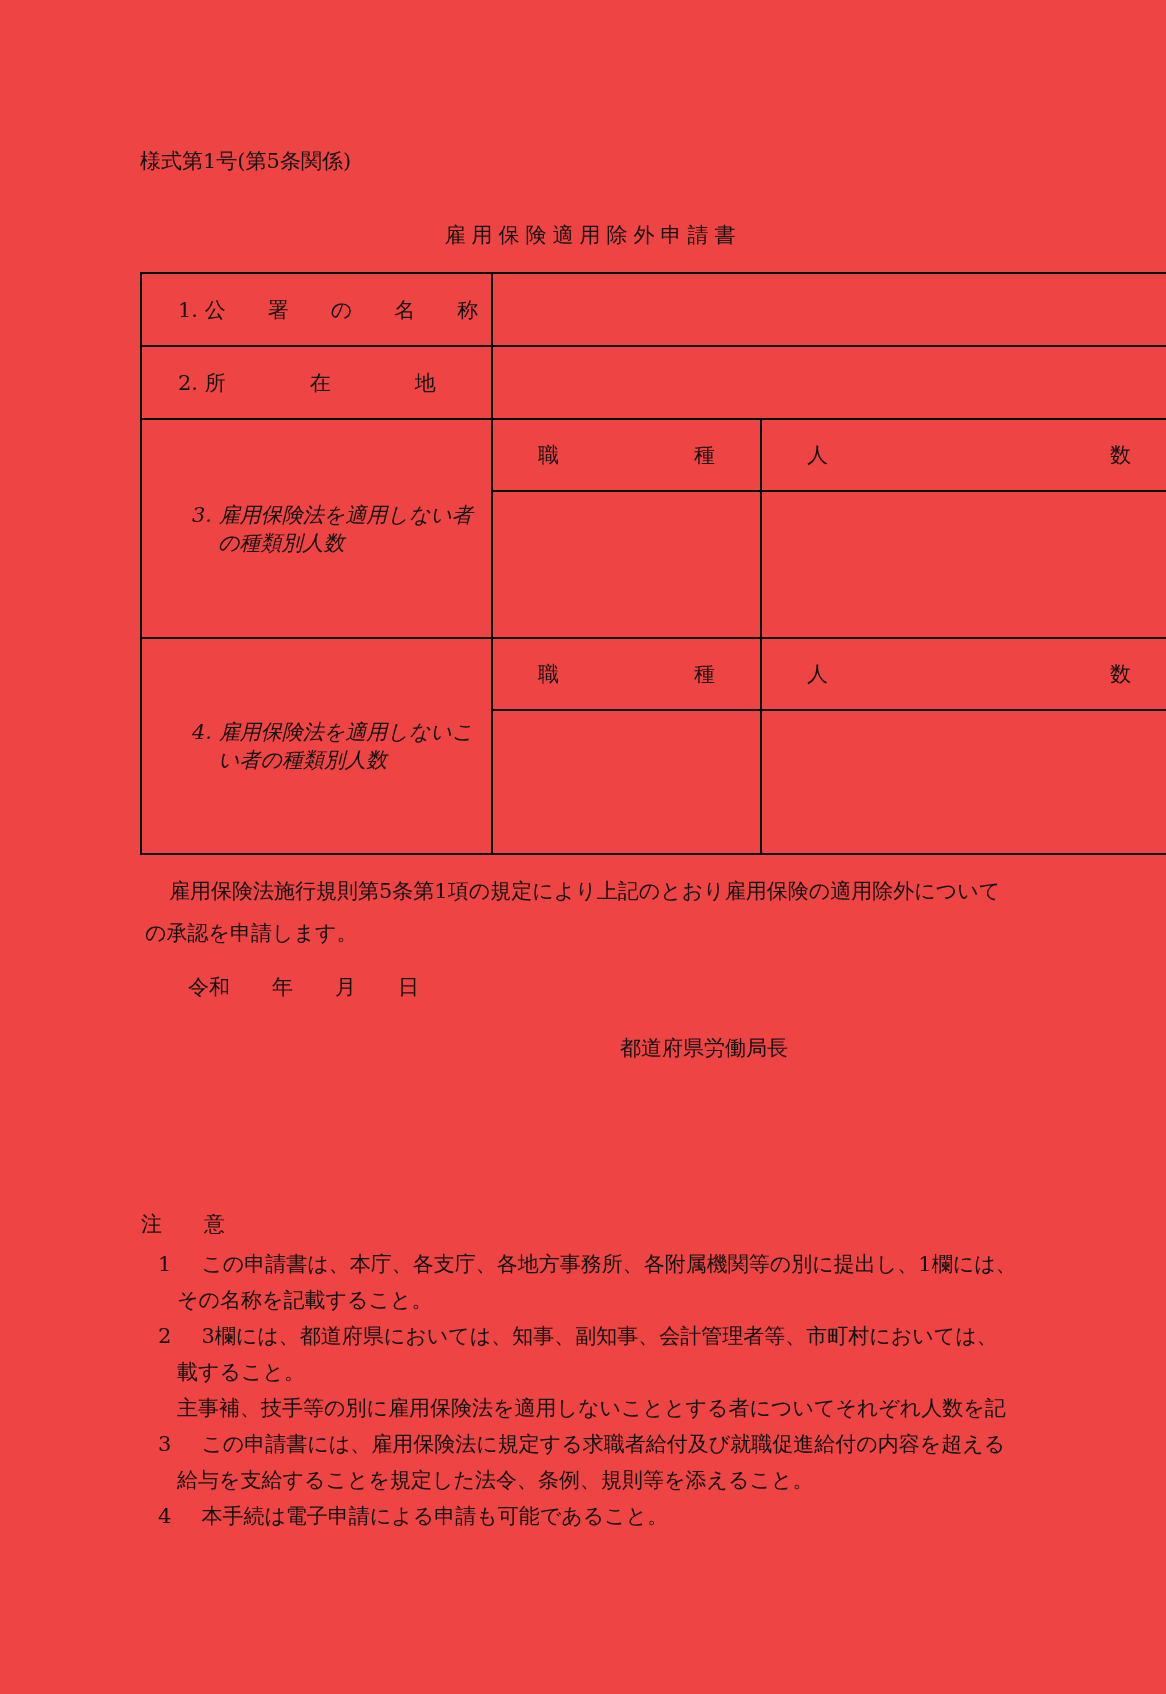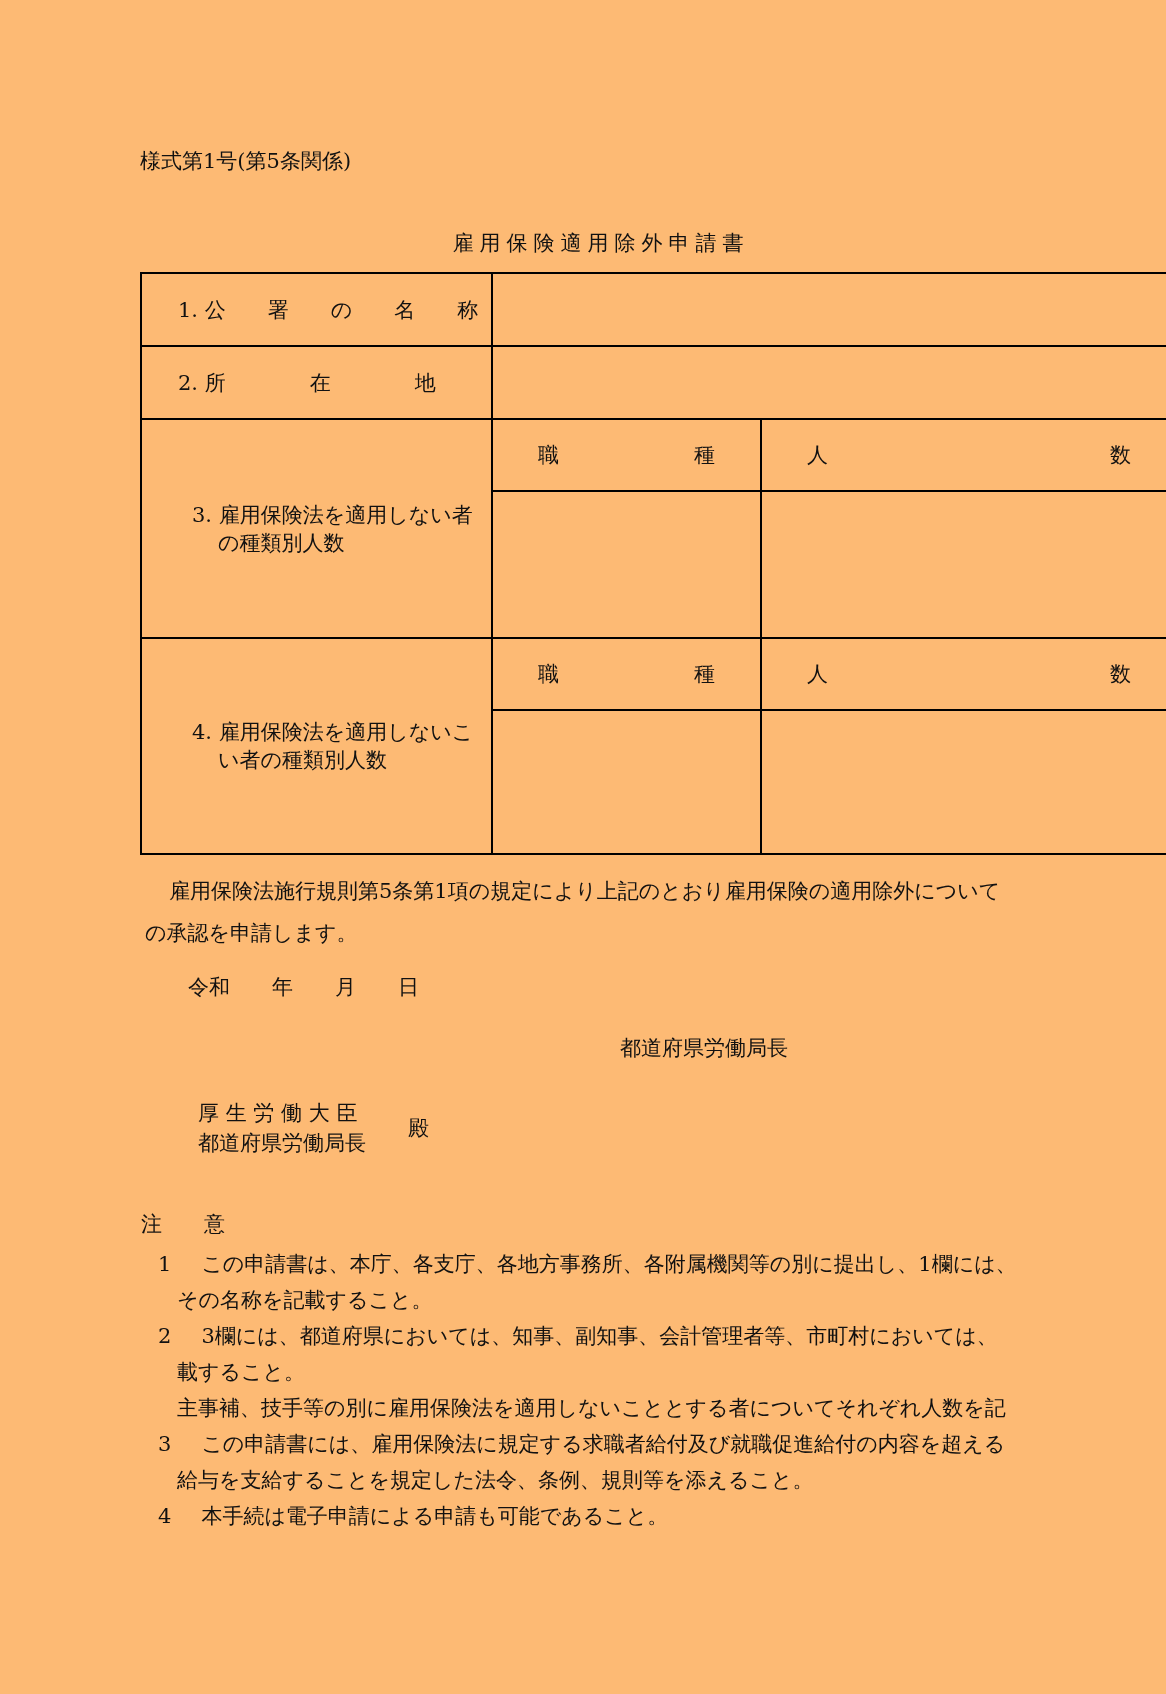--- a/index.html
+++ b/index.html
@@ -1,37 +1,37 @@
 <!DOCTYPE html>
 <html><head>
 <meta charset="utf-8">
 <style>
   html,body { margin:0; padding:0; }
   .page {
     position: relative;
     width: 1166px;
     height: 1694px;
-    background: #fdba74;
+    background: #ef4444;
     color: #111;
     font-family: "DejaVu Serif", "Liberation Serif", serif;
     font-size: 21px;
     overflow: hidden;
   }
   .form-number {
     position: absolute;
     left: 140px;
     top: 146px;
     line-height: 30px;
   }
   .doc-title {
     position: absolute;
     left: 140px;
     top: 212px;
     width: 890px;
-    margin: 16px;
+    margin: 8px;
     font-size: 21px;
     font-weight: normal;
     text-align: center;
     letter-spacing: 6px;
     line-height: 30px;
   }
   
   .main-table {
     position: absolute;
     left: 140px;
@@ -51,21 +51,21 @@
   .label-cell {
     width: 351px;
     box-sizing: border-box;
     border-right: 2px solid #000;
     display: flex;
     flex-direction: column;
     justify-content: center;
     line-height: 28px;
   }
   .lc-12 { padding-left: 36px; }
-  .lc-34 { padding-left: 50px; }
+  .lc-34 { padding-left: 50px; font-style: italic; }
   .label-line.indent { padding-left: 26px; }
   .value-cell { flex: 1; }
   .sub-table { flex: 1; display: flex; flex-direction: column; }
   .sub-row { display: flex; box-sizing: border-box; }
   .sub-head { height: 72px; border-bottom: 2px solid #000; }
   .sub-body { flex: 1; }
   .sub-cell { box-sizing: border-box; }
   .sub-cell.occ {
     width: 269px;
     border-right: 2px solid #000;
@@ -192,27 +192,20 @@
 
   <div class="declaration">
     <div class="decl-line decl-first">雇用保険法施行規則第5条第1項の規定により上記のとおり雇用保険の適用除外について</div>
     <div class="decl-line">の承認を申請します。</div>
   </div>
 
   <div class="date-line">令和　　年　　月　　日</div>
 
   <div class="applicant">都道府県労働局長</div>
 
-  <div class="addressee">
-    <div class="addr-lines">
-      <div>厚 生 労 働 大 臣</div>
-      <div>都道府県労働局長</div>
-    </div>
-    <div class="honorific">殿</div>
-  </div>
 
   <div class="notes">
     <div class="notes-heading">注　　意</div>
     <div class="note-items">
 
       <div class="note-item">
         <div class="note-first">
           <span class="note-num">1</span><span>この申請書は、本庁、各支庁、各地方事務所、各附属機関等の別に提出し、1欄には、</span>
         </div>
         <div class="note-line">その名称を記載すること。</div>

